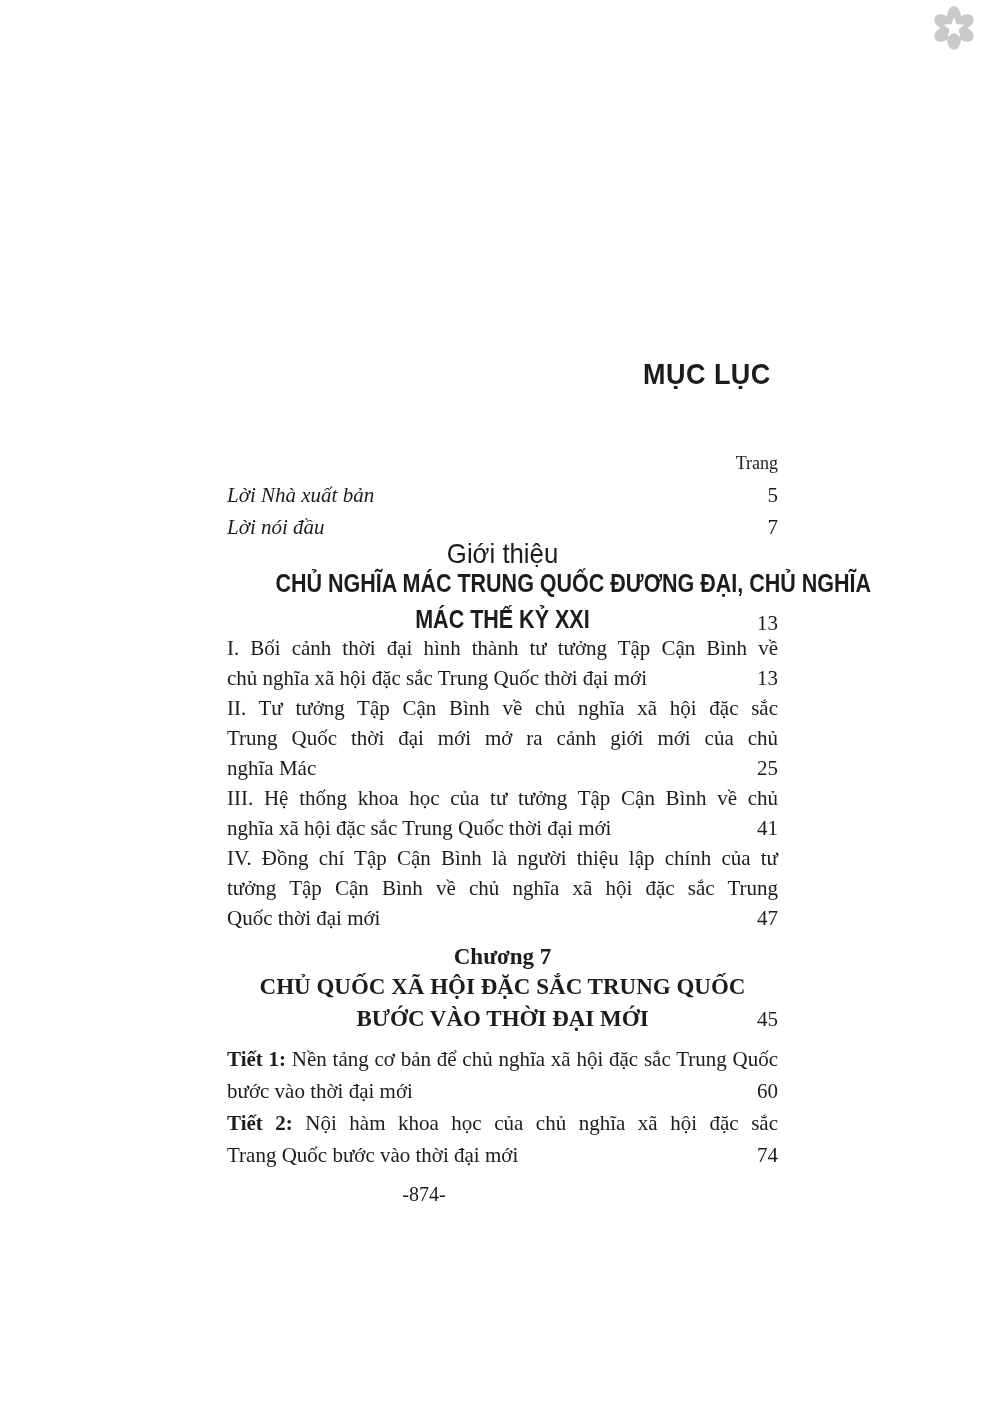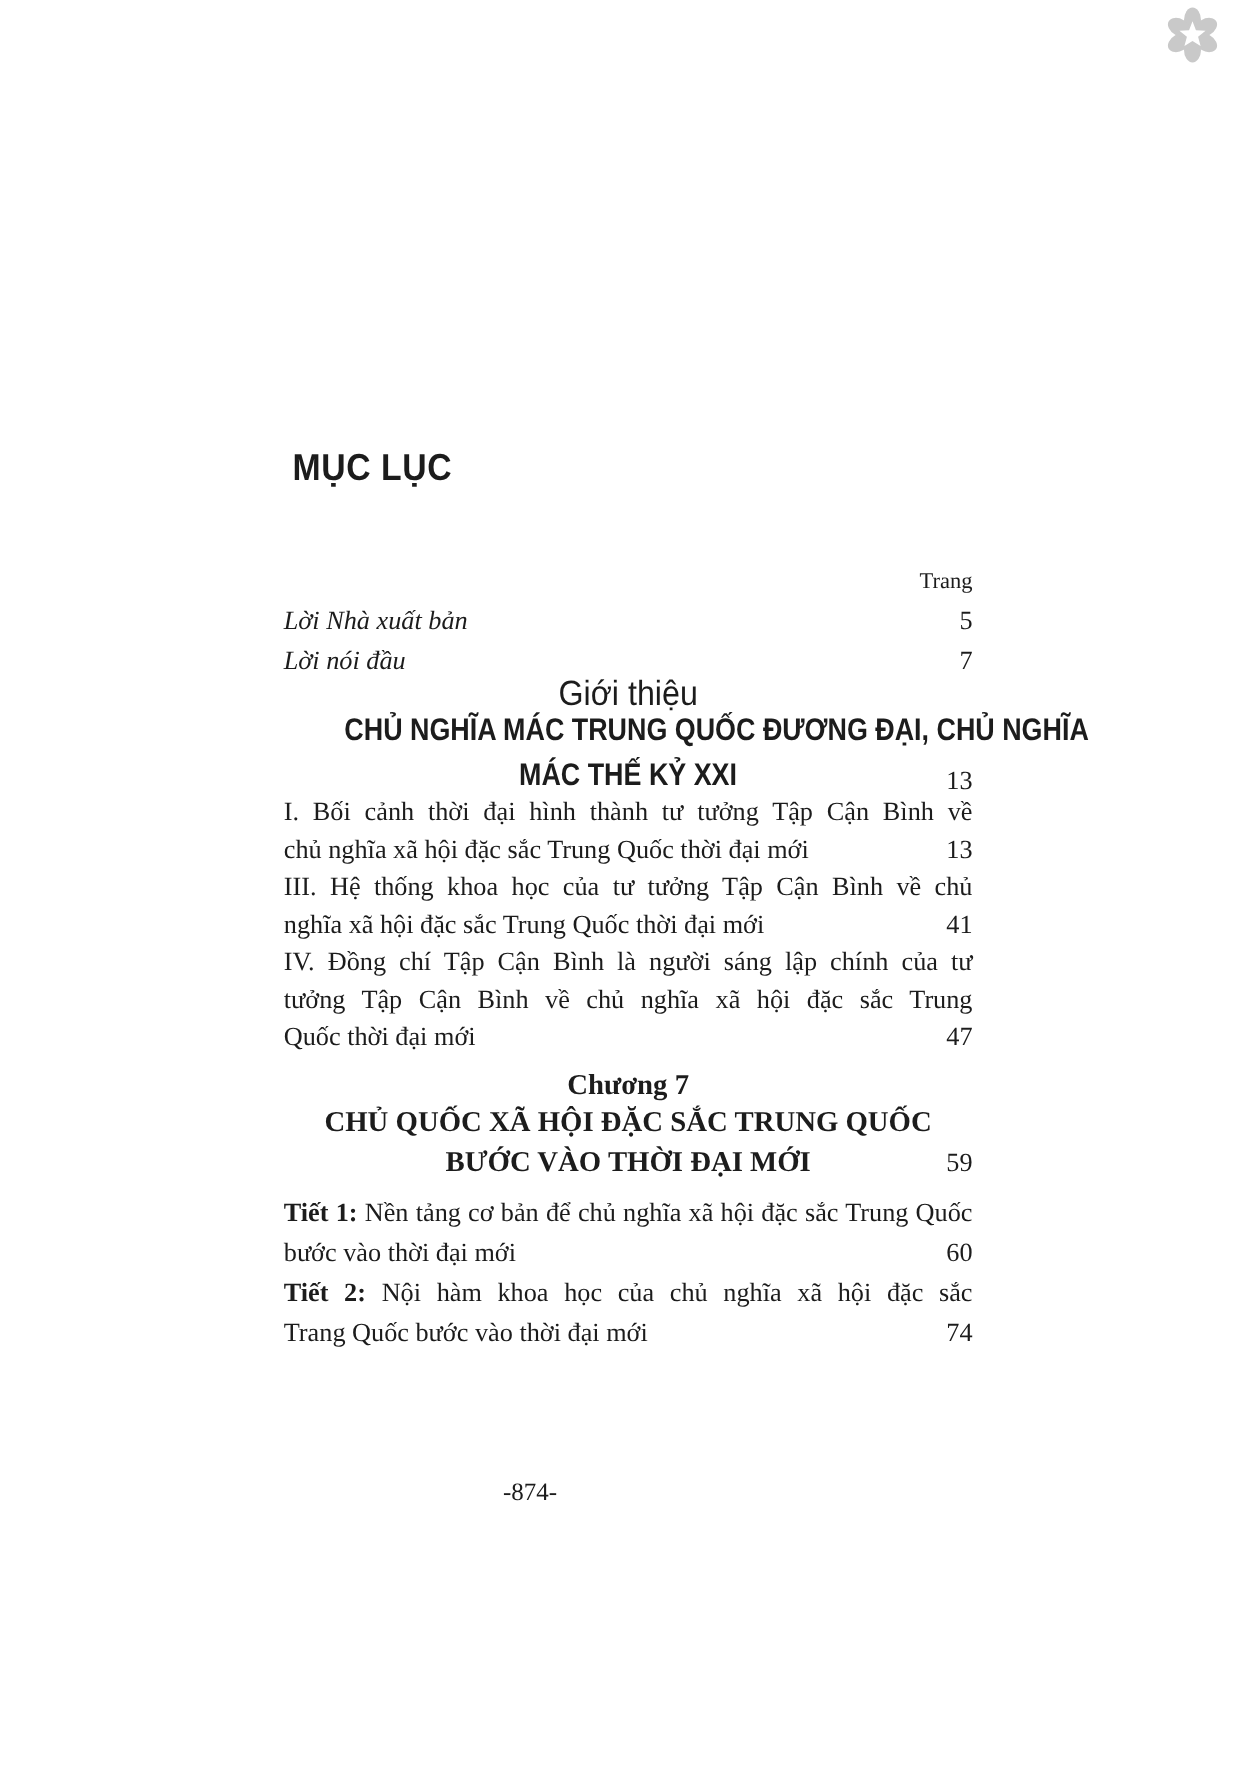--- a/index.html
+++ b/index.html
@@ -4,21 +4,21 @@
 <style>
   html,body{margin:0;padding:0;}
   body{
     width:1000px;height:1414px;background:#ffffff;position:relative;
     font-family:"Liberation Serif","DejaVu Serif",serif;color:#1c1c1c;
     overflow:hidden;
   }
   .watermark{position:absolute;top:5px;right:23px;width:46px;height:46px;}
   .content{position:absolute;left:227px;top:356px;width:551px;}
 
-  .title{margin:0 0 56px 0;text-align:left;line-height:34px;}
+  .title{margin:0 0 56px 0;text-align:right;line-height:34px;}
   .title .cond{
     display:inline-block;font-family:"Liberation Sans","DejaVu Sans",sans-serif;
     font-weight:700;font-size:30px;transform:scaleX(0.9);transform-origin:50% 50%;
     white-space:nowrap;letter-spacing:0.5px;
   }
 
   .trang{text-align:right;font-size:18px;line-height:32px;}
 
   .row{display:flex;justify-content:space-between;align-items:baseline;font-size:21px;line-height:32px;gap:38px;}
   .row .num{text-align:right;}
@@ -104,45 +104,53 @@
   <div class="entries">
 
     <div>
       <div class="line just">I. Bối cảnh thời đại hình thành tư tưởng Tập Cận Bình về</div>
       <div class="row">
         <span>chủ nghĩa xã hội đặc sắc Trung Quốc thời đại mới</span>
         <span class="num">13</span>
       </div>
     </div>
 
+    <div>
+      <div class="line just">II. Tư tưởng Tập Cận Bình về chủ nghĩa xã hội đặc sắc</div>
+      <div class="line just">Trung Quốc thời đại mới mở ra cảnh giới mới của chủ</div>
+      <div class="row">
+        <span>nghĩa Mác</span>
+        <span class="num">25</span>
+      </div>
+    </div>
 
     <div>
       <div class="line just">III. Hệ thống khoa học của tư tưởng Tập Cận Bình về chủ</div>
       <div class="row">
         <span>nghĩa xã hội đặc sắc Trung Quốc thời đại mới</span>
         <span class="num">41</span>
       </div>
     </div>
 
     <div>
-      <div class="line just">IV. Đồng chí Tập Cận Bình là người sáng lập chính của tư</div>
+      <div class="line just">IV. Đồng chí Tập Cận Bình là người thiệu lập chính của tư</div>
       <div class="line just">tưởng Tập Cận Bình về chủ nghĩa xã hội đặc sắc Trung</div>
       <div class="row">
         <span>Quốc thời đại mới</span>
         <span class="num">47</span>
       </div>
     </div>
 
   </div>
 
   <div class="kicker-serif">Chương 7</div>
   <div class="serif-line">CHỦ QUỐC XÃ HỘI ĐẶC SẮC TRUNG QUỐC</div>
   <div class="serif-line">
     <span>BƯỚC VÀO THỜI ĐẠI MỚI</span>
-    <span class="num">59</span>
+    <span class="num">45</span>
   </div>
 
   <div class="entries2">
 
     <div>
       <div class="line just">
         <b>Tiết 1:</b><span> Nền tảng cơ bản để chủ nghĩa xã hội đặc sắc Trung Quốc</span>
       </div>
       <div class="row">
         <span>bước vào thời đại mới</span>

